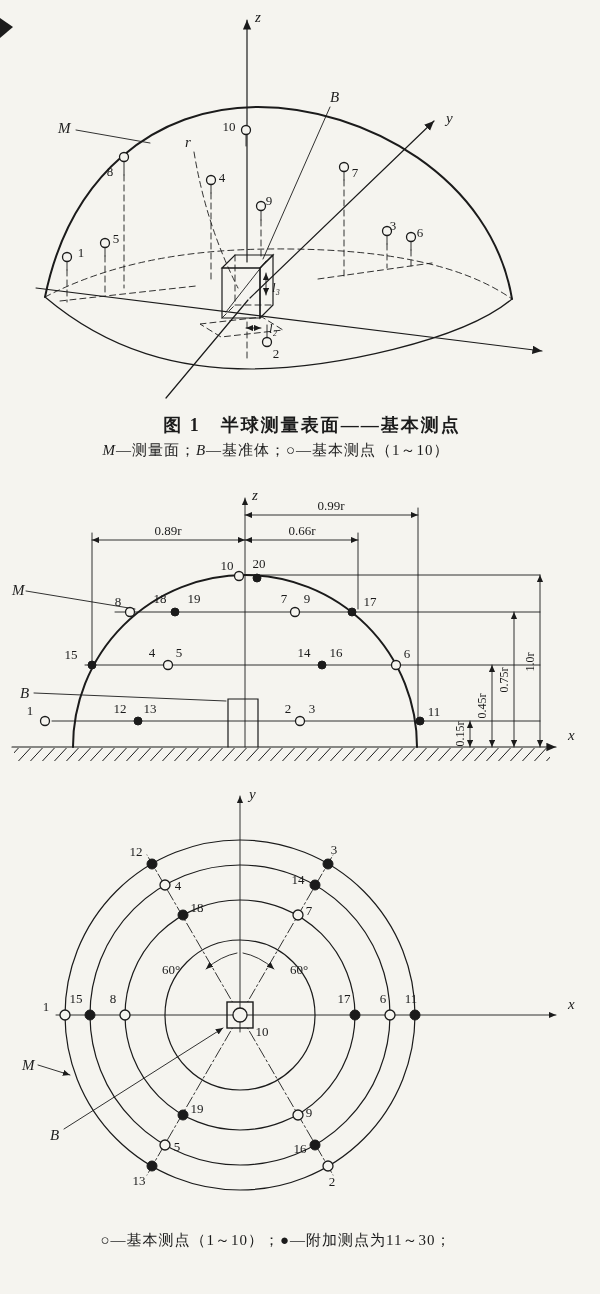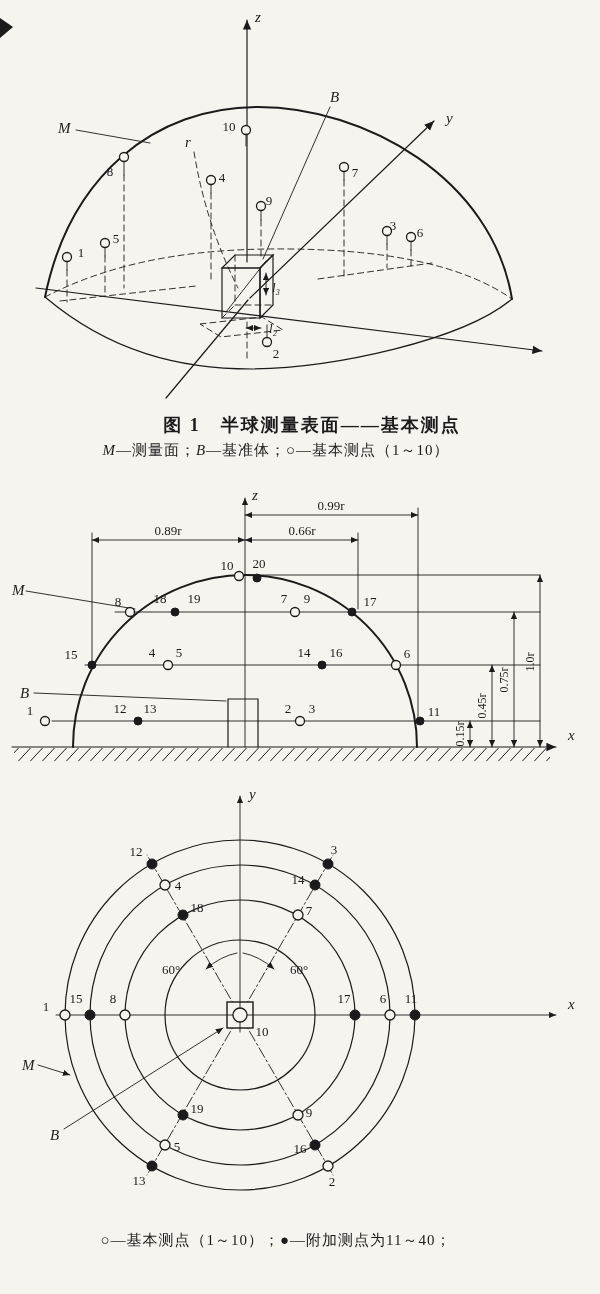--- a/index.html
+++ b/index.html
@@ -309,15 +309,15 @@
     <text class="num" x="411" y="223">11</text>
     <text class="num" x="197" y="333">19</text>
     <text class="num" x="309" y="337">9</text>
     <text class="num" x="177" y="371">5</text>
     <text class="num" x="300" y="373">16</text>
     <text class="num" x="139" y="405">13</text>
     <text class="num" x="332" y="406">2</text>
   </g>
 </svg>
 
-<div class="legend" style="top:1231px"><span>○</span><span>—基本测点（1～10）；</span><span>●</span><span>—附加测点为11～40；</span></div>
+<div class="legend" style="top:1231px"><span>○</span><span>—基本测点（1～10）；</span><span>●</span><span>—附加测点为11～30；</span></div>
 
 </div>
 
 </body></html>

